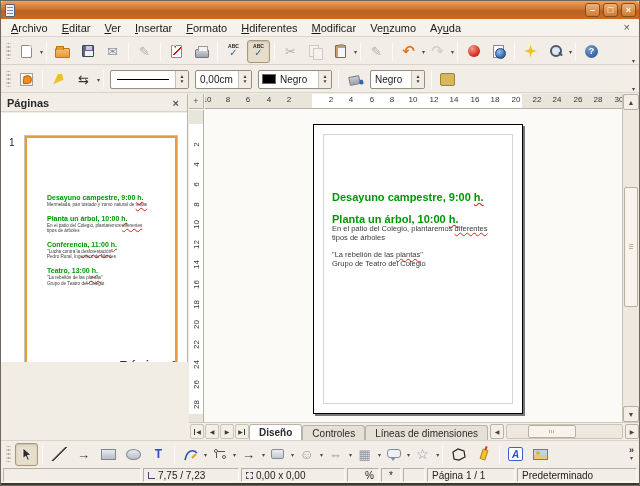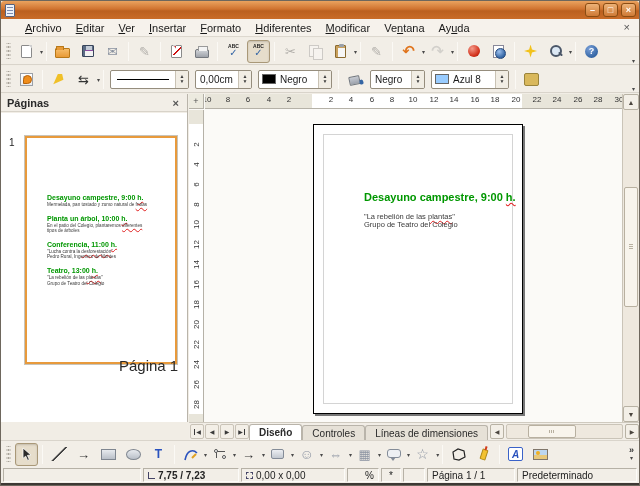--- a/index.html
+++ b/index.html
@@ -15,21 +15,21 @@
   .app-icon{position:relative;z-index:1;margin-left:4px;width:10px;height:13px;background:#eef2f8;
     border:1px solid #55627e;border-radius:1px;}
   .app-icon i{position:absolute;left:1px;right:1px;top:2px;height:1px;background:#7c8cb0;box-shadow:0 3px 0 #7c8cb0,0 6px 0 #7c8cb0;}
   .win-btns{position:absolute;right:3px;top:2px;display:flex;gap:3px;z-index:1;}
   .win-btn{width:15px;height:14px;border-radius:3px;border:1px solid #8a4c12;
     background:linear-gradient(#edb277,#cf7a35);color:#fff;font-size:9px;line-height:12px;
     text-align:center;font-weight:bold;cursor:default;}
 
   
   .menubar{position:absolute;top:18px;left:0;right:0;height:18px;background:#f6f2ec;
-    border-bottom:1px solid #ddd8cf;display:flex;align-items:center;font-size:11px;color:#1a1a1a;padding-left:17px;}
+    border-bottom:1px solid #ddd8cf;display:flex;align-items:center;font-size:11px;color:#1a1a1a;padding-left:3px;}
   .menu-item{padding:2px 7px;border-radius:2px;}
   .menu-item u{text-decoration:underline;}
   .menubar-close{position:absolute;right:6px;top:2px;font-size:11px;color:#555;padding:0 3px;}
 
   
   .toolbar{position:absolute;left:0;right:0;background:#f2eee7;border-bottom:1px solid #d9d4cb;
     display:flex;align-items:center;padding:0 2px;}
   #toolbar-std{top:37px;height:27px;}
   #toolbar-line{top:65px;height:27px;}
   .grip{width:5px;height:16px;margin:0 3px;background:radial-gradient(circle,#a8a298 1px,transparent 1.2px);
@@ -122,21 +122,21 @@
   .i-fontwork{width:15px;height:14px;border:1px solid #3a62c8;border-radius:2px;background:#fff;
     color:#2a52be;font-size:10px;font-weight:bold;line-height:13px;text-align:center;font-style:italic;}
   .i-picture{position:relative;width:15px;height:11px;border:1px solid #80766a;
     background:linear-gradient(180deg,#bcd6f0 0 60%,#e8c87a 60% 100%);}
   .i-picture:after{content:"";position:absolute;left:2px;top:1px;width:4px;height:4px;border-radius:50%;background:#f0b020;}
   .gray-glyph{color:#8a92a0;}
   .undo-glyph{color:#e0741c;font-weight:bold;font-size:15px;}
   .redo-glyph{color:#999;font-weight:bold;font-size:15px;}
 
   
-  #pages-panel{position:absolute;top:93px;left:0;width:187px;height:328px;background:#f2eee7;border-right:1px solid #b9b4aa;}
+  #pages-panel{position:absolute;top:93px;left:0;width:187px;height:268px;background:#f2eee7;border-right:1px solid #b9b4aa;}
   .panel-header{height:18px;display:flex;align-items:center;padding:0 6px;font-size:11px;font-weight:bold;
     color:#2a2a2a;border-bottom:1px solid #d8d3c9;}
   .panel-close{margin-left:auto;color:#555;font-size:11px;padding:0 2px;}
   .panel-body{position:absolute;top:19px;left:0;right:0;bottom:0;background:#fff;overflow:hidden;}
   .thumb-num{position:absolute;left:8px;top:24px;font-size:10px;color:#222;}
   .page-thumb{position:absolute;left:24px;top:23px;width:152px;height:228px;background:#fff;
     border:2px solid #e89a3c;outline:1px solid #c8c4ba;}
   .thumb-text{position:absolute;left:20px;top:56px;width:128px;}
   .thumb-text .evt{margin-bottom:7px;}
   .thumb-text .evt-title{font-size:7px;font-weight:bold;color:#009700;line-height:8px;white-space:nowrap;}
@@ -163,21 +163,21 @@
   .vscroll .up{top:0;} .vscroll .down{bottom:0;}
   .vscroll .thumb{position:absolute;left:1px;right:1px;top:93px;height:120px;background:#f8f4ec;
     border:1px solid #b8b0a0;border-radius:2px;}
   .vscroll .thumb:after{content:"";position:absolute;left:4px;right:4px;top:50%;height:5px;margin-top:-3px;
     background:repeating-linear-gradient(0deg,#b8b0a0 0 1px,transparent 1px 2px);}
 
   
   .page{position:absolute;left:108px;top:14px;width:210px;height:290px;background:#fff;
     border:1px solid #000;box-shadow:2px 2px 0 0 #777;}
   .page-margin{position:absolute;inset:9px;border:1px solid #d4d4d4;}
-  .doc-text{position:absolute;left:18px;top:66px;width:182px;margin-left:32px;}
+  .doc-text{position:absolute;left:18px;top:66px;width:182px;}
   .doc-text .evt{margin-bottom:9px;}
   .doc-text .evt-title{font-size:11px;font-weight:bold;color:#009700;line-height:12.5px;white-space:nowrap;}
   .doc-text .evt-line{font-size:7.5px;color:#3a3a3a;line-height:8.7px;white-space:nowrap;}
   .sq{text-decoration-line:underline;text-decoration-style:wavy;text-decoration-color:#e02020;}
 
   
   #tabrow{position:absolute;top:421px;left:188px;right:0;height:18px;background:#f2eee7;
     border-top:1px solid #cfcabf;display:flex;align-items:stretch;font-size:10px;}
   .nav-btn{width:14px;display:flex;align-items:center;justify-content:center;font-size:6px;color:#3a3a3a;
     border:1px solid #c9c3b7;background:#f3efe7;margin:1px 0 1px 1px;border-radius:2px;position:relative;}
@@ -227,21 +227,21 @@
   </div>
 
   <div class="menubar">
     <span class="menu-item"><span></span><u>A</u><span>rchivo</span></span>
     <span class="menu-item"><span></span><u>E</u><span>ditar</span></span>
     <span class="menu-item"><span></span><u>V</u><span>er</span></span>
     <span class="menu-item"><span></span><u>I</u><span>nsertar</span></span>
     <span class="menu-item"><span></span><u>F</u><span>ormato</span></span>
     <span class="menu-item"><span></span><u>H</u><span>diferentes</span></span>
     <span class="menu-item"><span></span><u>M</u><span>odificar</span></span>
-    <span class="menu-item"><span>Ve</span><u>n</u><span>tana</span></span>
+    <span class="menu-item"><span>Ve</span><u>n</u><span>zumo</span></span>
     <span class="menu-item"><span>Ay</span><u>u</u><span>da</span></span>
     <span class="menubar-close">×</span>
   </div>
 
   <div class="toolbar" id="toolbar-std">
     <span class="grip"></span>
     <span class="tbtn">
         <span class="i-doc">
           <em></em>
         </span>
@@ -365,28 +365,20 @@
           <span>▲</span>
           <span>▼</span>
         </span>
     </span>
     <span class="sep"></span>
     <span class="tbtn">
         <span class="i-bucket"></span>
       </span>
     <span class="combo">
       <span class="val" style="width:40px;">Negro</span>
-      <span class="spinner">
-          <span>▲</span>
-          <span>▼</span>
-        </span>
-    </span>
-    <span class="combo">
-      <span class="swatch" style="background:#99ccff;"></span>
-      <span class="val" style="width:46px;">Azul 8</span>
       <span class="spinner">
           <span>▲</span>
           <span>▼</span>
         </span>
     </span>
     <span class="sep"></span>
     <span class="tbtn">
         <span class="i-shadow"></span>
       </span>
     <span class="overflow-dd">▾</span>
@@ -472,20 +464,25 @@
     </div>
 
     <div class="viewport">
       <div class="page">
         <div class="page-margin"></div>
         <div class="doc-text">
           <div class="evt">
             <div class="evt-title"><span>Desayuno campestre, 9:00 </span><span class="sq">h.</span></div>
           </div>
           <div class="evt">
+            <div class="evt-title"><span>Planta un árbol, 10:00 </span><span class="sq">h.</span></div>
+            <div class="evt-line"><span>En el patio del Colegio, plantaremos </span><span class="sq">diferentes</span><span></span></div>
+            <div class="evt-line"><span>tipos de árboles</span></div>
+          </div>
+          <div class="evt">
             <div class="evt-line"><span>"La rebelión de las </span><span class="sq">plantas</span><span>"</span></div>
             <div class="evt-line"><span>Grupo de Teatro del Colegio</span></div>
           </div>
         </div>
       </div>
     </div>
 
     <div class="vscroll">
       <span class="scroll-btn up">▲</span>
       <span class="thumb"></span>
@@ -593,21 +590,21 @@
         <span class="i-picture"></span>
       </span>
     <span class="draw-overflow">
       <span class="ov">»</span>
       <span class="dd2">▾</span>
     </span>
   </div>
 
   <div id="statusbar">
     <span class="scell" style="flex:1;"></span>
-    <span class="scell" style="width:96px;font-weight:bold;">
+    <span class="scell" style="width:96px;">
         <span class="pos-glyph"></span>
         <span>7,75 / 7,23</span>
       </span>
     <span class="scell" style="width:104px;">
         <span class="size-glyph"></span>
         <span>0,00 x 0,00</span>
       </span>
     <span class="scell" style="width:32px;justify-content:flex-end;">
         <span>%</span>
       </span>

